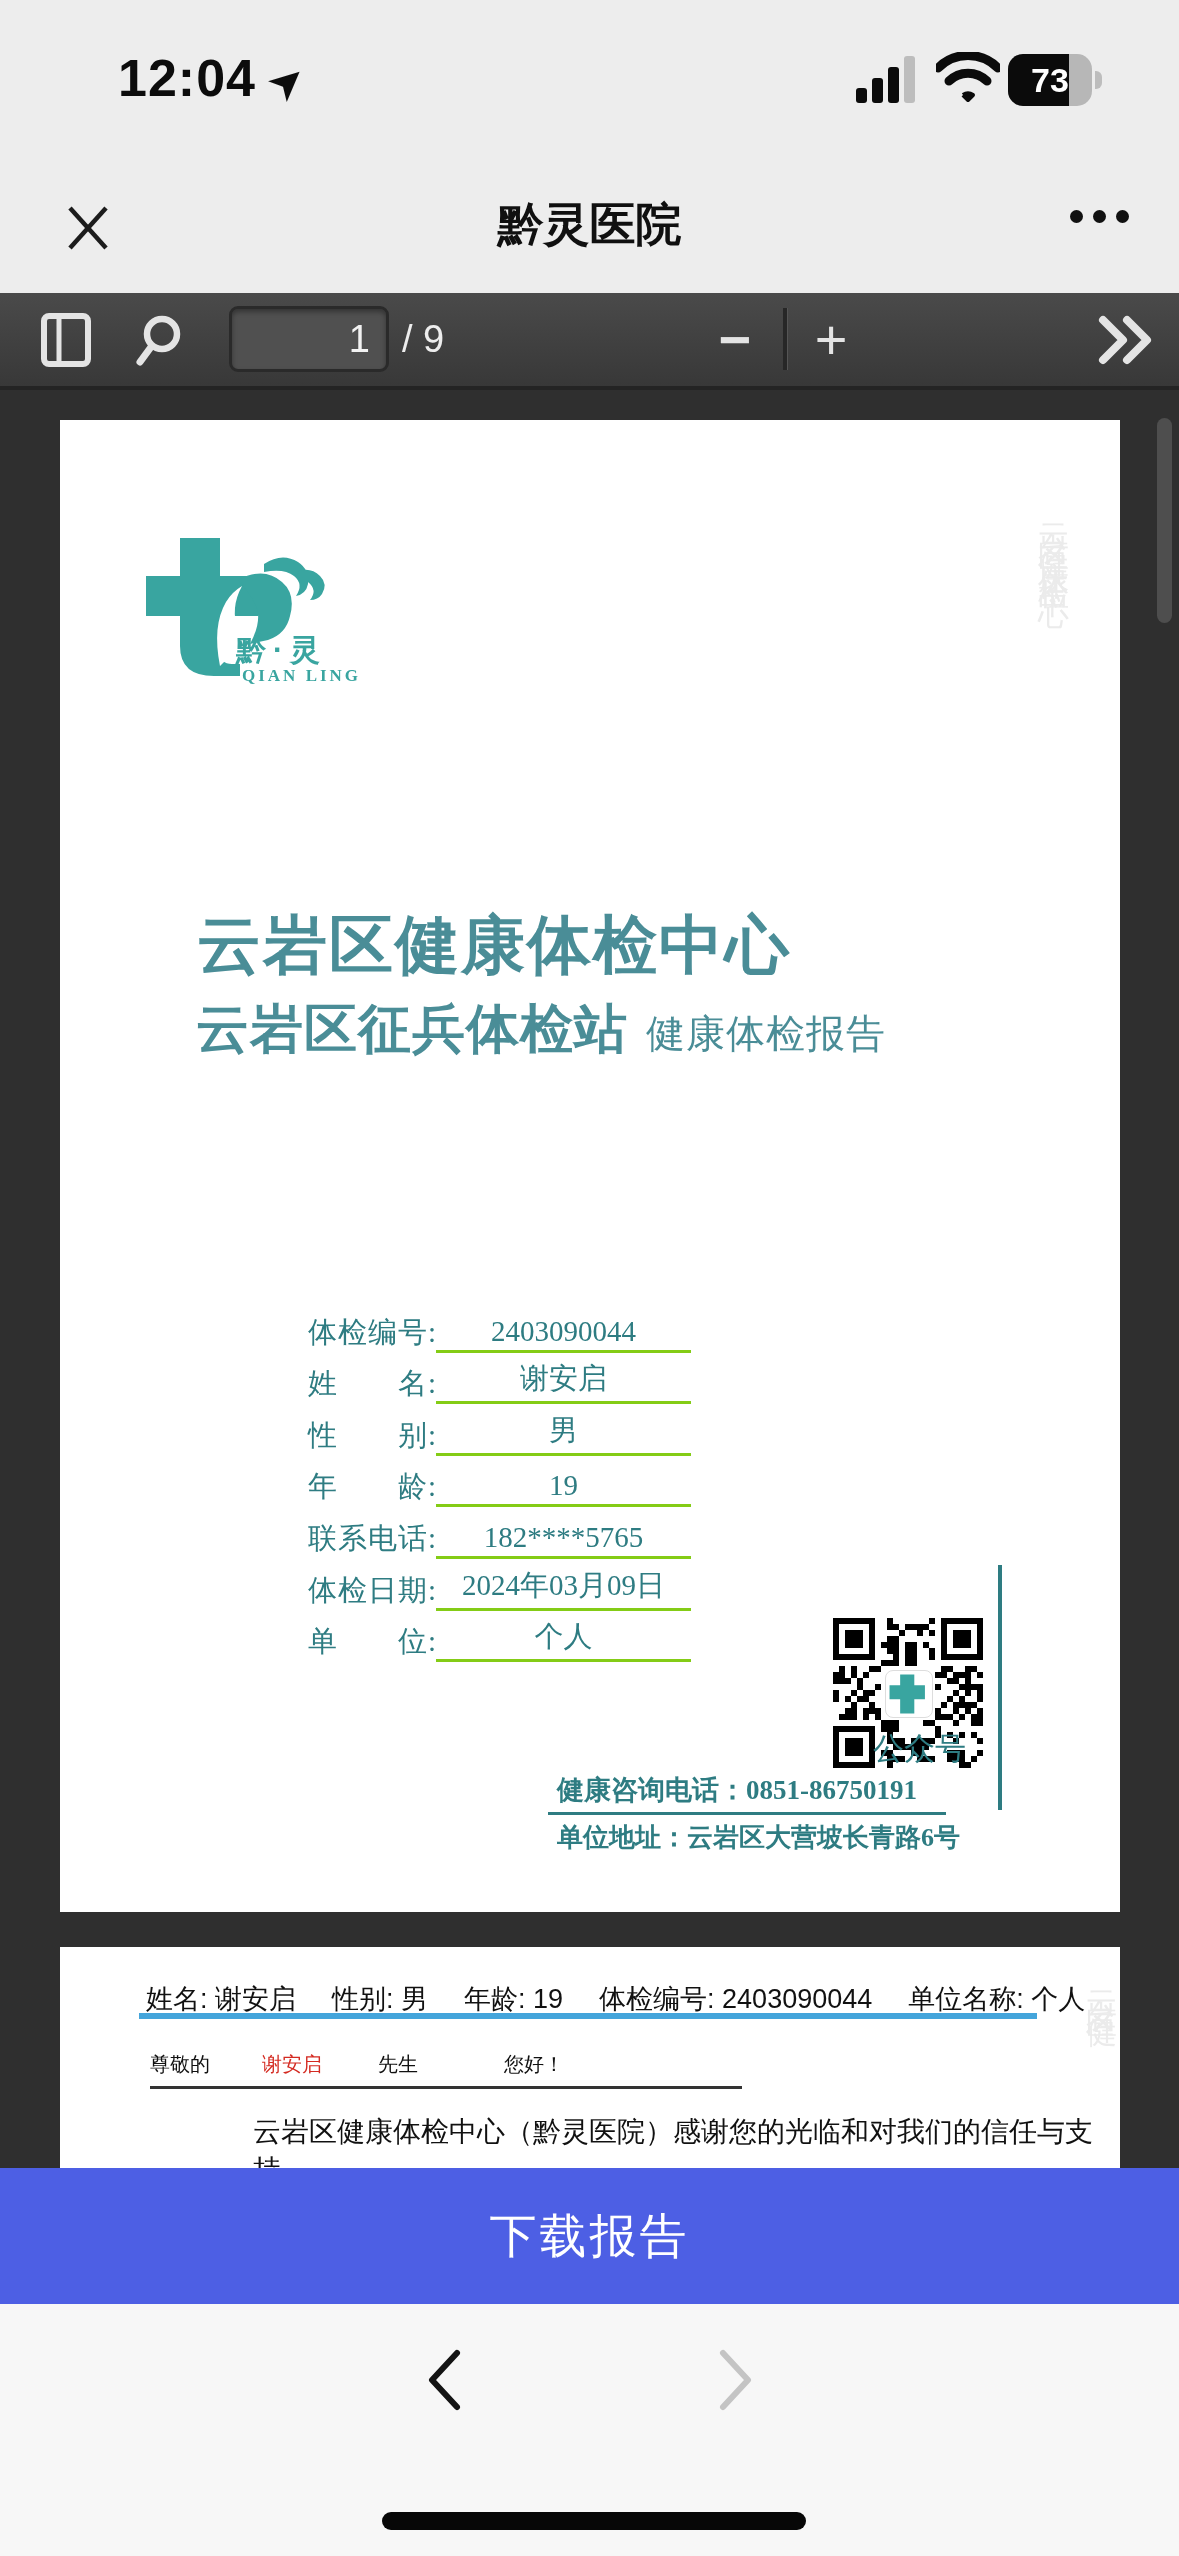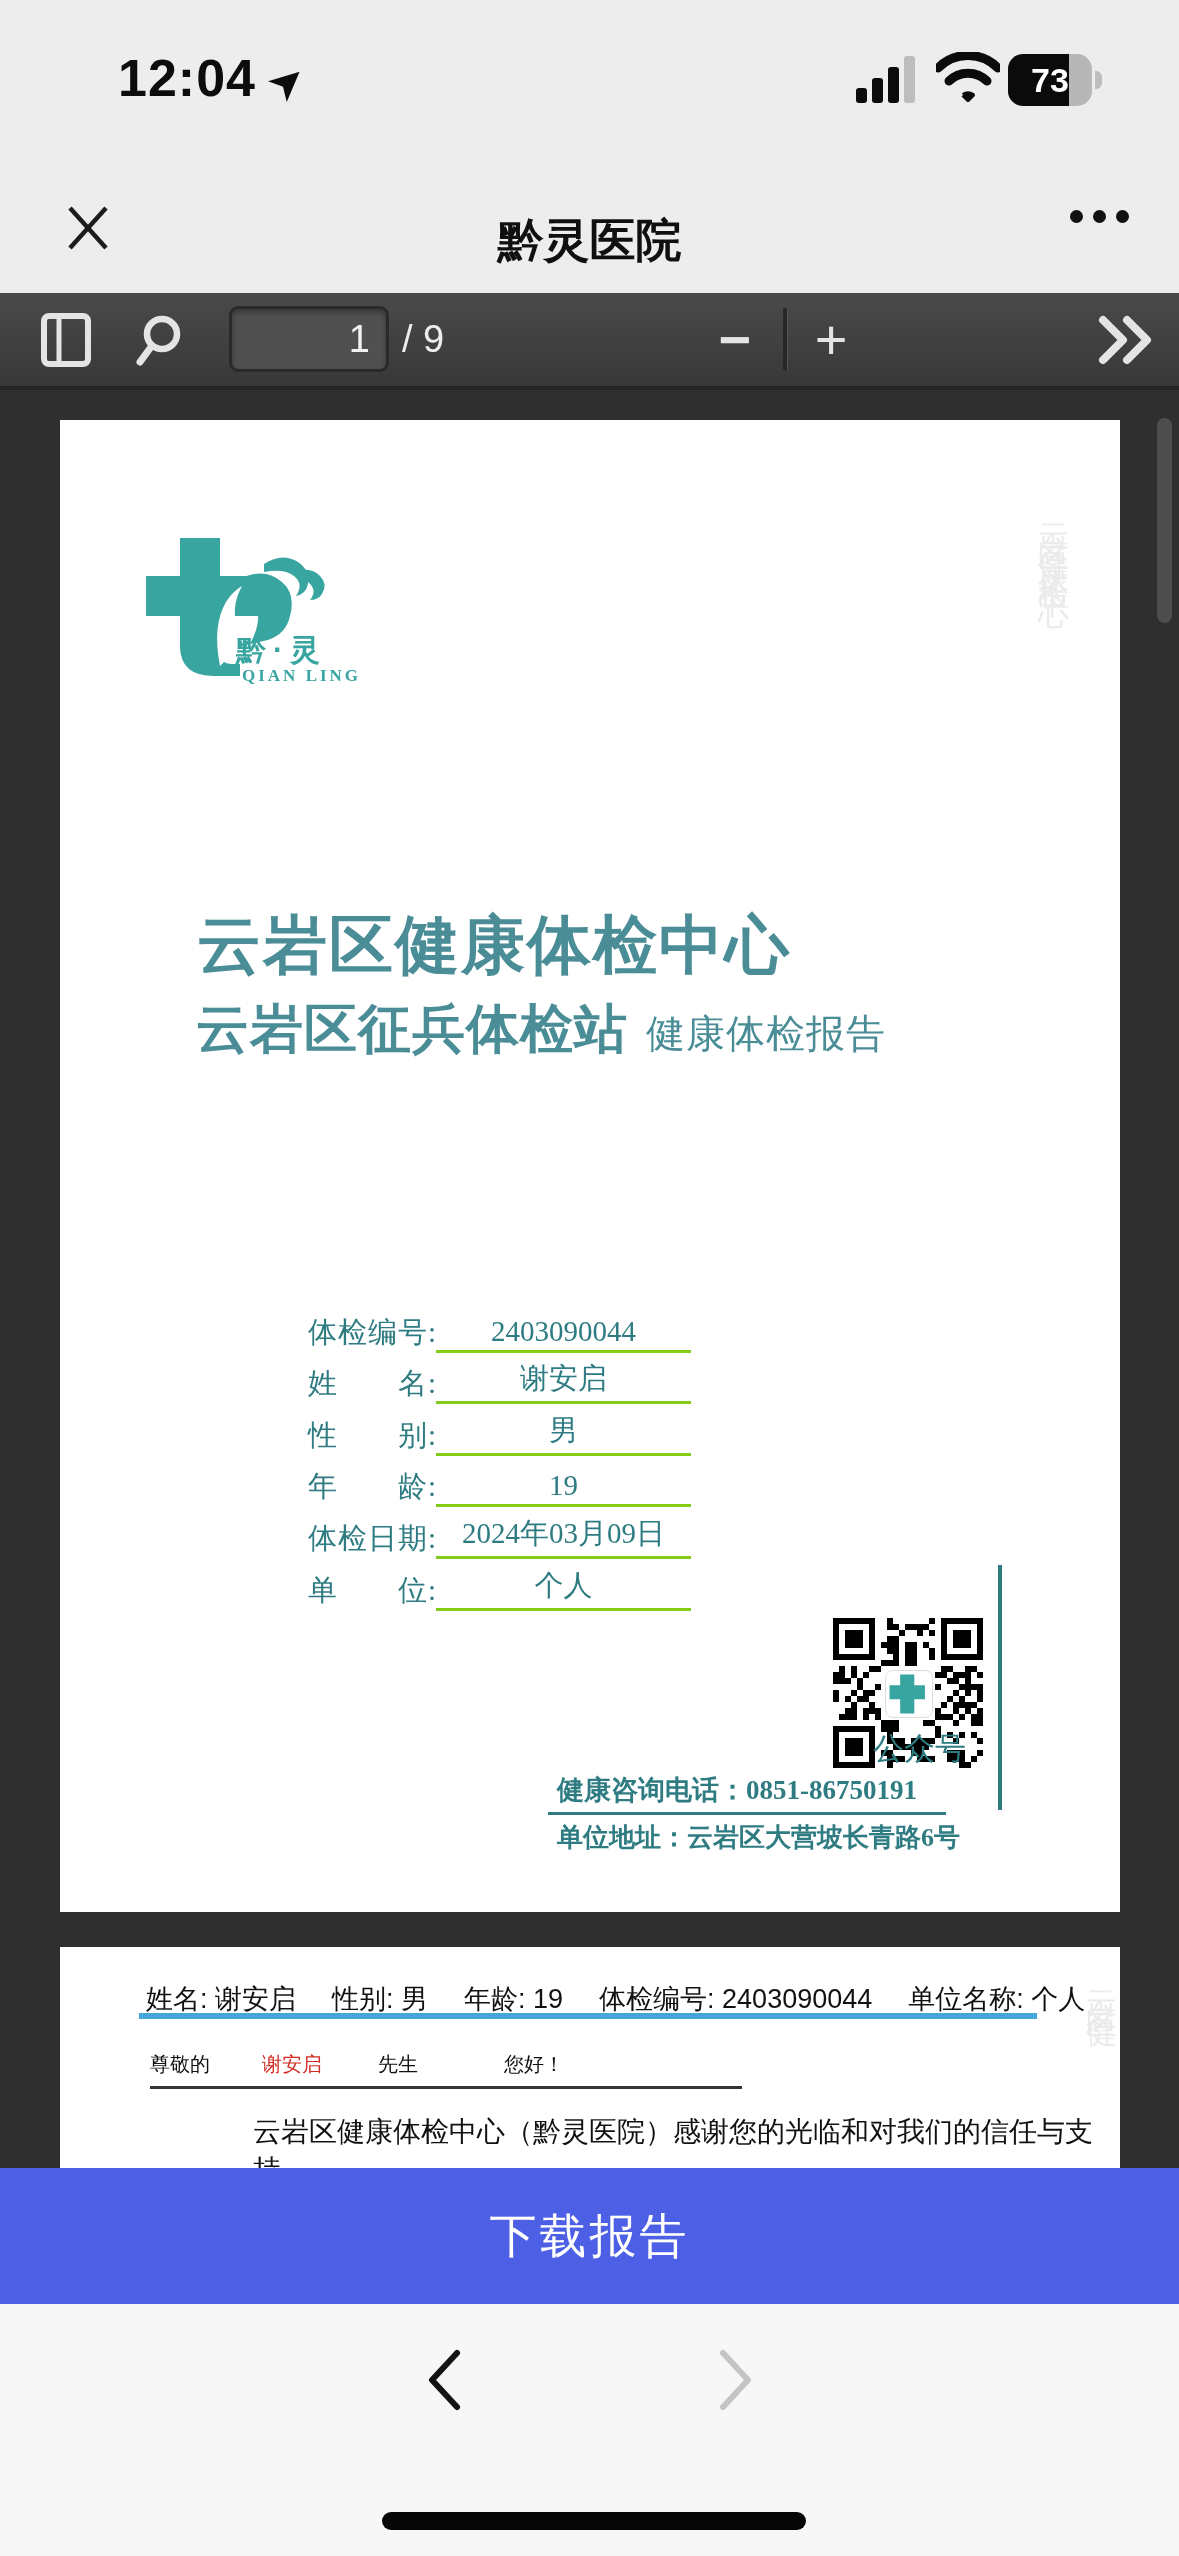--- a/index.html
+++ b/index.html
@@ -20,21 +20,21 @@
   .battery-icon{position:absolute;left:1008px;top:54px;width:92px;height:52px;}
   .batt-body{position:absolute;left:0;top:0;width:84px;height:52px;border-radius:15px;background:#b7b7b7;overflow:hidden;}
   .batt-fill{position:absolute;left:0;top:0;width:61px;height:52px;background:#0b0b0b;}
   .batt-num{position:absolute;left:0;top:0;width:84px;height:52px;line-height:52px;text-align:center;
     font-size:34px;font-weight:700;color:#ffffff;}
   .batt-nub{position:absolute;left:87px;top:17px;width:7px;height:18px;border-radius:0 6px 6px 0;background:#bdbdbd;}
 
   
   .nav-bar{position:absolute;left:0;top:160px;width:1179px;height:133px;background:#ededed;}
   .nav-close{position:absolute;left:58px;top:30px;width:60px;height:72px;cursor:pointer;}
-  .nav-title{position:absolute;left:0;top:50px;width:1179px;text-align:center;
+  .nav-title{position:absolute;left:0;top:34px;width:1179px;text-align:center;
     font-size:46px;font-weight:700;color:#101010;}
   .nav-more{position:absolute;right:50px;top:50px;display:flex;gap:10px;cursor:pointer;}
   .nav-more i{width:13px;height:13px;border-radius:50%;background:#111;}
 
   
   .pdf-toolbar{position:absolute;left:0;top:293px;width:1179px;height:97px;
     background:linear-gradient(#4a4a4a,#383838);border-bottom:4px solid #242424;box-sizing:border-box;}
   .tb-icon{position:absolute;top:0;height:93px;display:flex;align-items:center;justify-content:center;color:#e4e4e4;cursor:pointer;}
   .tb-sidebar{left:36px;width:60px;}
   .tb-search{left:126px;width:66px;}
@@ -216,20 +216,24 @@
           <span class="form-label">姓　　名:</span>
           <span class="form-value">谢安启</span>
         </div>
         <div class="form-row">
           <span class="form-label">性　　别:</span>
           <span class="form-value">男</span>
         </div>
         <div class="form-row">
           <span class="form-label">年　　龄:</span>
           <span class="form-value">19</span>
+        </div>
+        <div class="form-row">
+          <span class="form-label">联系电话:</span>
+          <span class="form-value">182****5765</span>
         </div>
         <div class="form-row">
           <span class="form-label">体检日期:</span>
           <span class="form-value">2024年03月09日</span>
         </div>
         <div class="form-row">
           <span class="form-label">单　　位:</span>
           <span class="form-value">个人</span>
         </div>
       </div>

